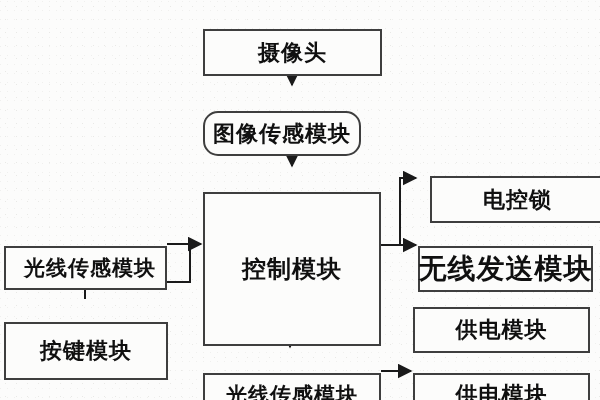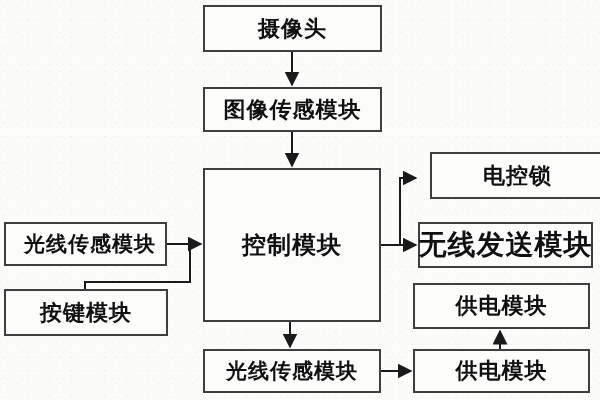--- a/index.html
+++ b/index.html
@@ -26,27 +26,28 @@
     border: 2px solid #3e3e3e;
     background: #fcfcfb;
     display: flex;
     align-items: center;
     justify-content: center;
     font-weight: bold;
     font-size: 22px;
     letter-spacing: 1px;
     color: #101010;
     white-space: nowrap;
+    margin-top: 24px;
   }
   
   .n-camera   { left: 203px; top: 5px;   width: 179px; height: 47px; }
-  .n-imgsens  { left: 203px; top: 87px;  width: 179px; height: 45px; }
+  .n-imgsens  { left: 203px; top: 87px;  width: 158px; height: 45px; border-radius: 15px; }
   .n-control  { left: 203px; top: 168px; width: 178px; height: 154px; font-size: 24px; }
   .n-lightsen { left: 4px;   top: 222px; width: 163px; height: 44px; font-size: 21px; padding-left: 9px; }
-  .n-key      { left: 4px;   top: 289px; width: 164px; height: 47px; }
+  .n-key      { left: 4px;   top: 298px; width: 164px; height: 58px; }
   .n-lock     { left: 430px; top: 152px; width: 175px; height: 47px; }
   .n-wireless { left: 418px; top: 222px; width: 175px; height: 46px; font-size: 28px; }
   .n-lighting { left: 413px; top: 283px; width: 177px; height: 46px; }
   .n-power    { left: 413px; top: 349px; width: 177px; height: 44px; }
   .n-current  { left: 203px; top: 349px; width: 178px; height: 44px; font-size: 21px; }
 
   svg.wires {
     position: absolute;
     left: 0; top: 0;
     width: 600px;

